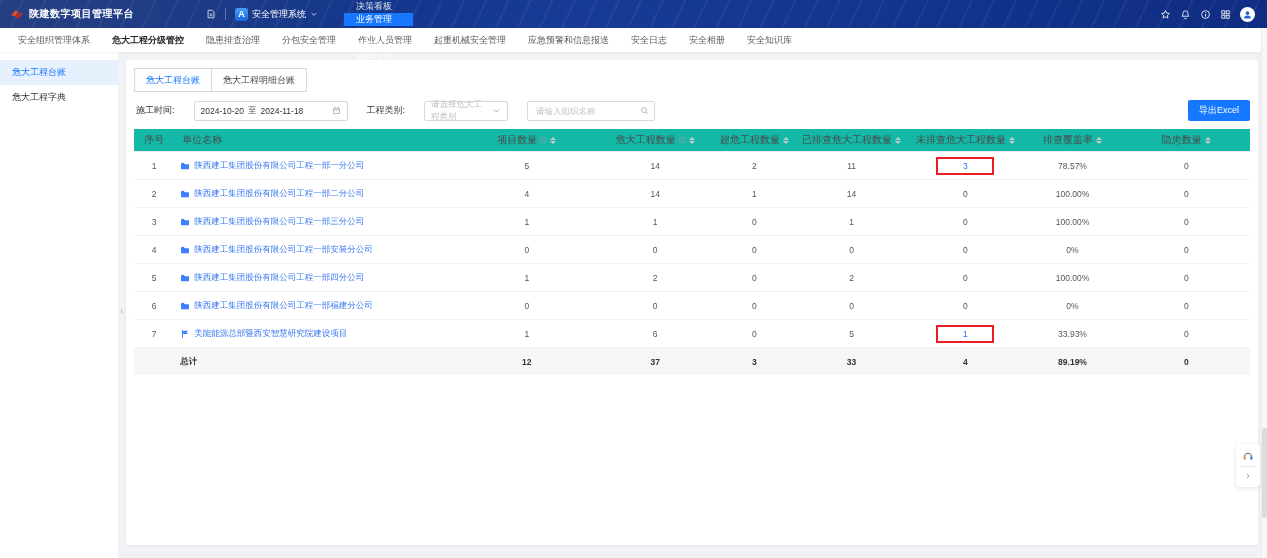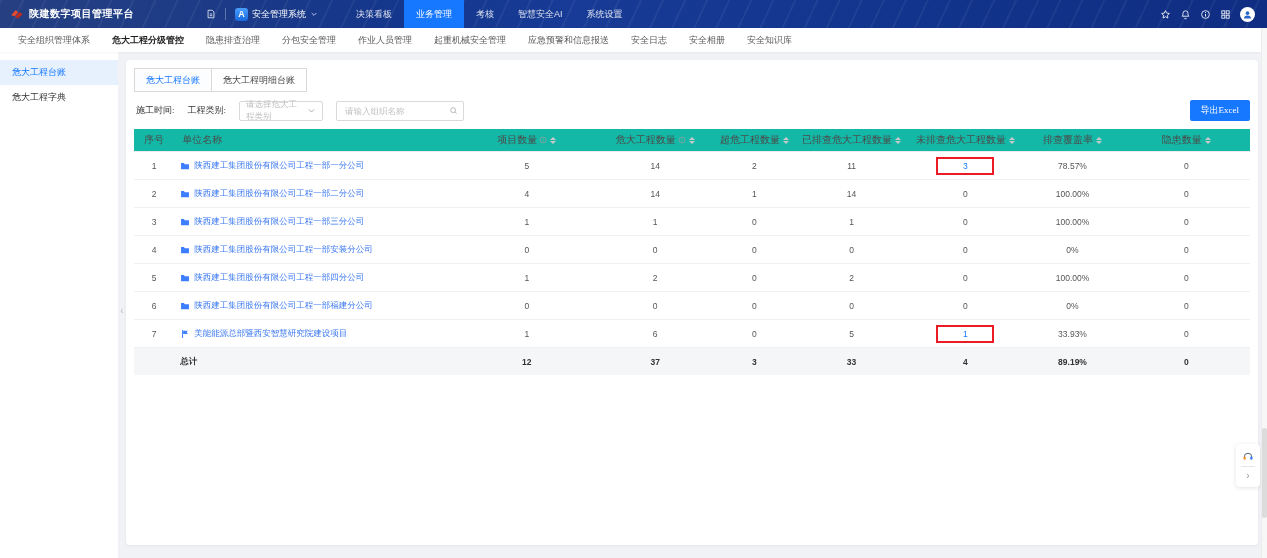--- a/index.html
+++ b/index.html
@@ -19,21 +19,21 @@
     color:#fff;z-index:5;
   }
   .brand{display:flex;align-items:center;gap:5px;padding-left:10px;}
   .brand-title{font-size:10px;font-weight:bold;letter-spacing:.5px;white-space:nowrap;}
   .mini-app{margin-left:72px;display:flex;align-items:center;color:rgba(255,255,255,.9);}
   .tb-divider{width:1px;height:12px;background:rgba(255,255,255,.3);margin:0 9px;}
   .sys-switch{display:flex;align-items:center;gap:4px;cursor:pointer;}
   .sys-badge{width:13px;height:13px;border-radius:3px;background:linear-gradient(180deg,#4aa0ff,#1668dc);
     color:#fff;font-size:9px;font-weight:bold;display:flex;align-items:center;justify-content:center;}
   .sys-name{font-size:9px;color:#fff;white-space:nowrap;}
-  .main-nav{display:flex;align-items:stretch;height:100%;margin-left:26px;}
+  .main-nav{display:flex;align-items:stretch;height:100%;margin-left:26px;flex-direction:column;}
   .nav-item{display:flex;align-items:center;padding:0 12px;font-size:9px;color:rgba(255,255,255,.85);cursor:pointer;white-space:nowrap;}
   .nav-item.active{background:#1677ff;color:#fff;}
   .tb-spacer{flex:1;}
   .tb-icons{display:flex;align-items:center;gap:9px;padding-right:12px;}
   .tb-icon{width:11px;height:11px;color:#fff;display:flex;cursor:pointer;}
   .tb-icon svg{width:100%;height:100%;}
   .avatar{width:15px;height:15px;border-radius:50%;background:#fff;display:flex;align-items:center;justify-content:center;cursor:pointer;}
   .avatar svg{width:11px;height:11px;color:#2566c8;}
   .ico{display:inline-flex;}
   .ico svg{width:100%;height:100%;display:block;}
@@ -53,21 +53,21 @@
   .collapse-handle{position:absolute;left:117px;top:238px;width:10px;height:40px;display:flex;align-items:center;justify-content:center;
     color:#b9bec6;font-size:10px;cursor:pointer;z-index:3;}
   
   .card{position:absolute;left:126px;top:8px;right:9px;bottom:13px;background:#fff;border-radius:4px;
     box-shadow:0 1px 3px rgba(0,0,0,.06);box-sizing:border-box;padding:8px;}
   .tabs{display:flex;}
   .tab{height:22px;line-height:22px;padding:0 11px;border:1px solid #d9d9d9;background:#fff;font-size:9px;color:#444;cursor:pointer;white-space:nowrap;}
   .tab + .tab{margin-left:-1px;}
   .tab.active{color:#1677ff;background:#fcfdff;}
   
-  .filterbar{display:flex;align-items:center;gap:13px;padding:8px 0 8px 2px;font-family:Liberation Serif, serif;}
+  .filterbar{display:flex;align-items:center;gap:19px;padding:8px 0 8px 2px;}
   .f-label{font-size:9px;color:#333;white-space:nowrap;}
   .f-box{display:flex;align-items:center;border:1px solid #d9d9d9;border-radius:2px;height:20px;box-sizing:border-box;
     padding:0 6px;background:#fff;font-size:8.5px;color:#333;gap:4px;}
   .date-range{width:154px;cursor:pointer;}
   .date-sep{color:#555;}
   .f-box .tail{margin-left:auto;color:#a6a6a6;display:flex;}
   .tail svg{width:9px;height:9px;}
   .select-box{width:84px;color:#bfbfbf;cursor:pointer;}
   .search-box{width:128px;padding-right:5px;}
   .search-box input{border:0;outline:none;width:100%;font-size:8.5px;font-family:inherit;color:#333;background:transparent;}
@@ -196,20 +196,31 @@
   <div class="collapse-handle">‹</div>
 
   <main class="card">
     <div class="tabs" id="tabs">
         <div class="tab active">危大工程台账</div>
         <div class="tab">危大工程明细台账</div>
       </div>
 
     <div class="filterbar">
       <span class="f-label">施工时间:</span>
+      <div class="f-box date-range">
+        <span>2024-10-20</span>
+        <span class="date-sep">至</span>
+        <span>2024-11-18</span>
+        <span class="tail ico">
+          <svg viewBox="0 0 24 24">
+              <rect x="4" y="5.5" width="16" height="14.5" rx="1.5" fill="none" stroke="currentColor" stroke-width="2"></rect>
+              <path d="M8 3v4M16 3v4M4 10.5h16" stroke="currentColor" stroke-width="2"></path>
+            </svg>
+        </span>
+      </div>
       <span class="f-label">工程类别:</span>
       <div class="f-box select-box">
         <span>请选择危大工程类别</span>
         <span class="tail ico">
           <svg viewBox="0 0 24 24">
               <path d="M5 9l7 7 7-7" fill="none" stroke="currentColor" stroke-width="2.5"></path>
             </svg>
         </span>
       </div>
       <div class="f-box search-box">

